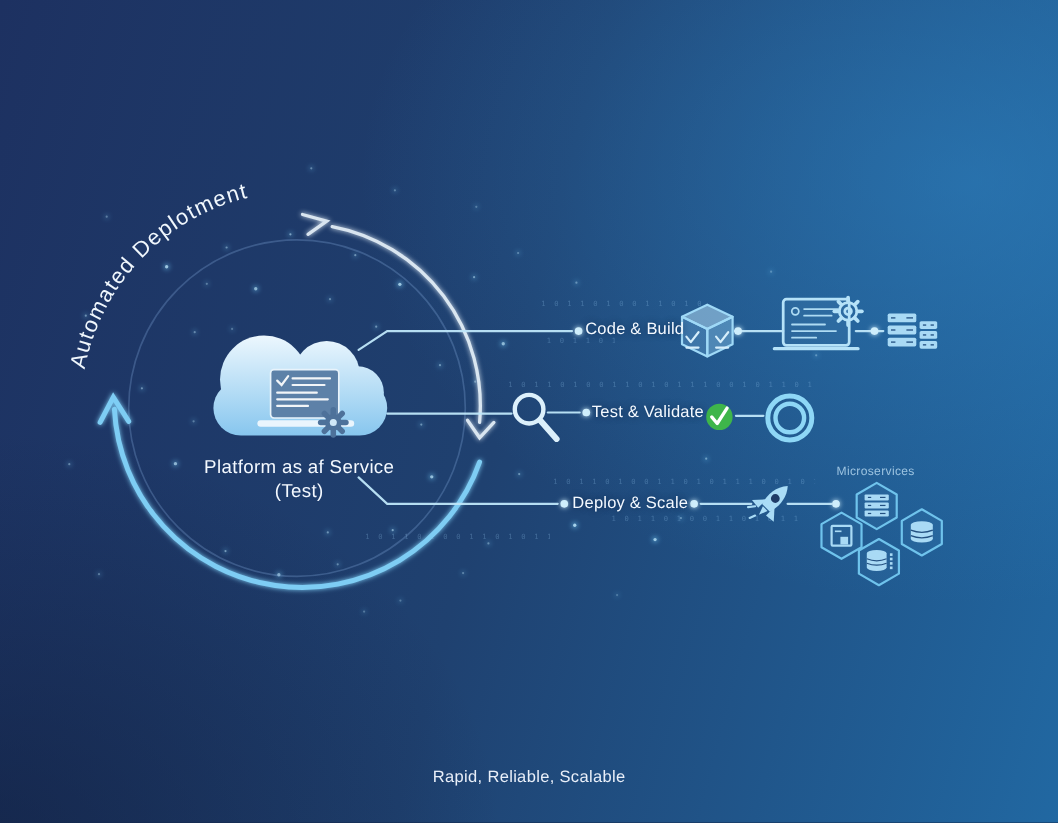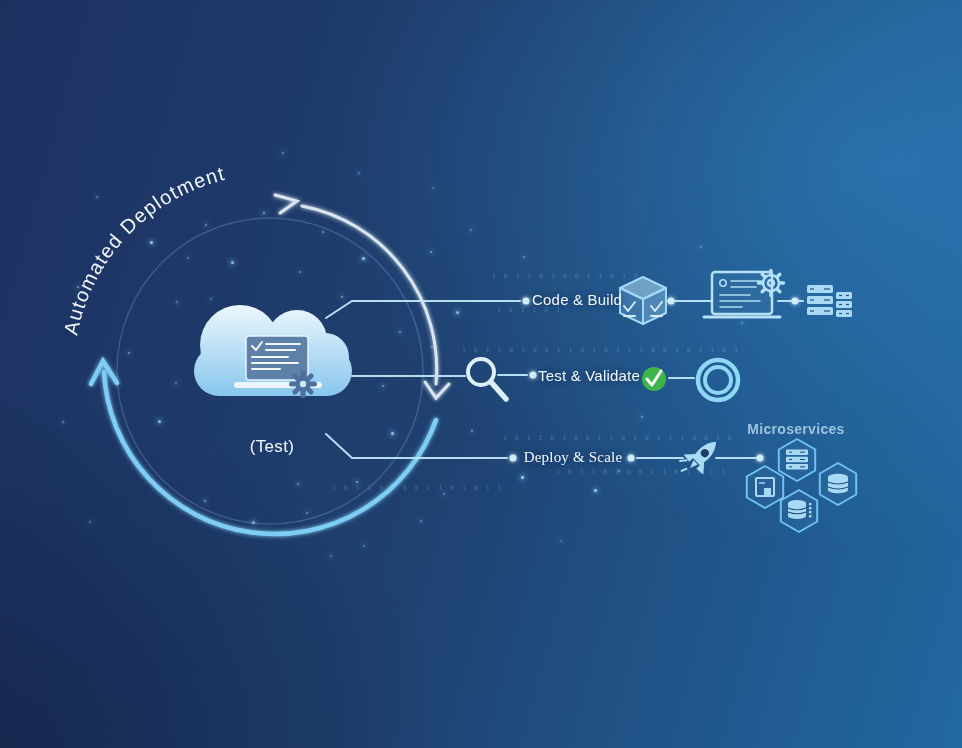--- a/index.html
+++ b/index.html
@@ -8,21 +8,21 @@
     font-family:"Liberation Sans", sans-serif;
     background-image:
       radial-gradient(900px 620px at 92% 22%, rgba(47,133,196,.55), rgba(47,133,196,0) 62%),
       radial-gradient(820px 640px at -2% 102%, rgba(14,27,56,.55), rgba(14,27,56,0) 58%),
       linear-gradient(105deg, #1d3161 0%, #1f4170 48%, #2168a2 100%);
   }
   .stage svg{position:absolute;left:0;top:0;}
   .label{position:absolute;transform:translate(-50%,-50%);color:#f4f9ff;white-space:nowrap;text-align:center;}
   .row-label{font-size:15px;font-weight:500;letter-spacing:.2px;text-shadow:0 0 6px rgba(10,30,60,.6);}
   .cloud-label{font-size:17px;font-weight:500;letter-spacing:.3px;}
-  .micro-label{font-size:14px;color:#9cc3e0;font-weight:700;letter-spacing:.3px;}
+  .micro-label{font-size:11px;color:#9cc3e0;font-weight:400;letter-spacing:.3px;}
   .footer-label{font-size:15px;color:#e9eff9;letter-spacing:.3px;}
   .star{position:absolute;border-radius:50%;background:#bdeaff;
         box-shadow:0 0 5px 1px rgba(120,210,255,.8);}
   .brow{position:absolute;overflow:hidden;height:8px;line-height:8px;white-space:nowrap;
         font-family:"DejaVu Sans Mono", monospace;font-size:6.5px;letter-spacing:2px;
         color:rgba(150,200,240,.30);}
   #decor{position:absolute;inset:0;pointer-events:none;}
 </style>
 </head>
 <body>
@@ -306,21 +306,23 @@
             <line x1="298" y1="379" x2="294.9" y2="375.9"></line>
           <line x1="303" y1="377" x2="303" y2="372.5"></line>
             <line x1="308" y1="379" x2="311.1" y2="375.9"></line>
         </g>
         <circle cx="303" cy="384" r="7.5" fill="#4d719a"></circle>
         <circle cx="303" cy="384" r="3.2" fill="#cfe7f7"></circle>
       </g>
     </g>
   </svg>
 
+  <div class="label cloud-label" style="left:272px;top:425px;">Platform as af Service</div>
   <div class="label cloud-label" style="left:272px;top:447px;">(Test)</div>
 
   <div class="label row-label" style="left:577px;top:299px;">Code &amp; Build</div>
   <div class="label row-label" style="left:589px;top:375px;">Test &amp; Validate</div>
-  <div class="label row-label" style="left:573px;top:457px;font-family:Liberation Serif, serif;">Deploy &amp; Scale</div>
+  <div class="label row-label" style="left:573px;top:457px;">Deploy &amp; Scale</div>
 
   <div class="label micro-label" style="left:796px;top:429px;">Microservices</div>
 
+  <div class="label footer-label" style="left:481px;top:706px;">Rapid, Reliable, Scalable</div>
 </div>
 
 </body></html>

